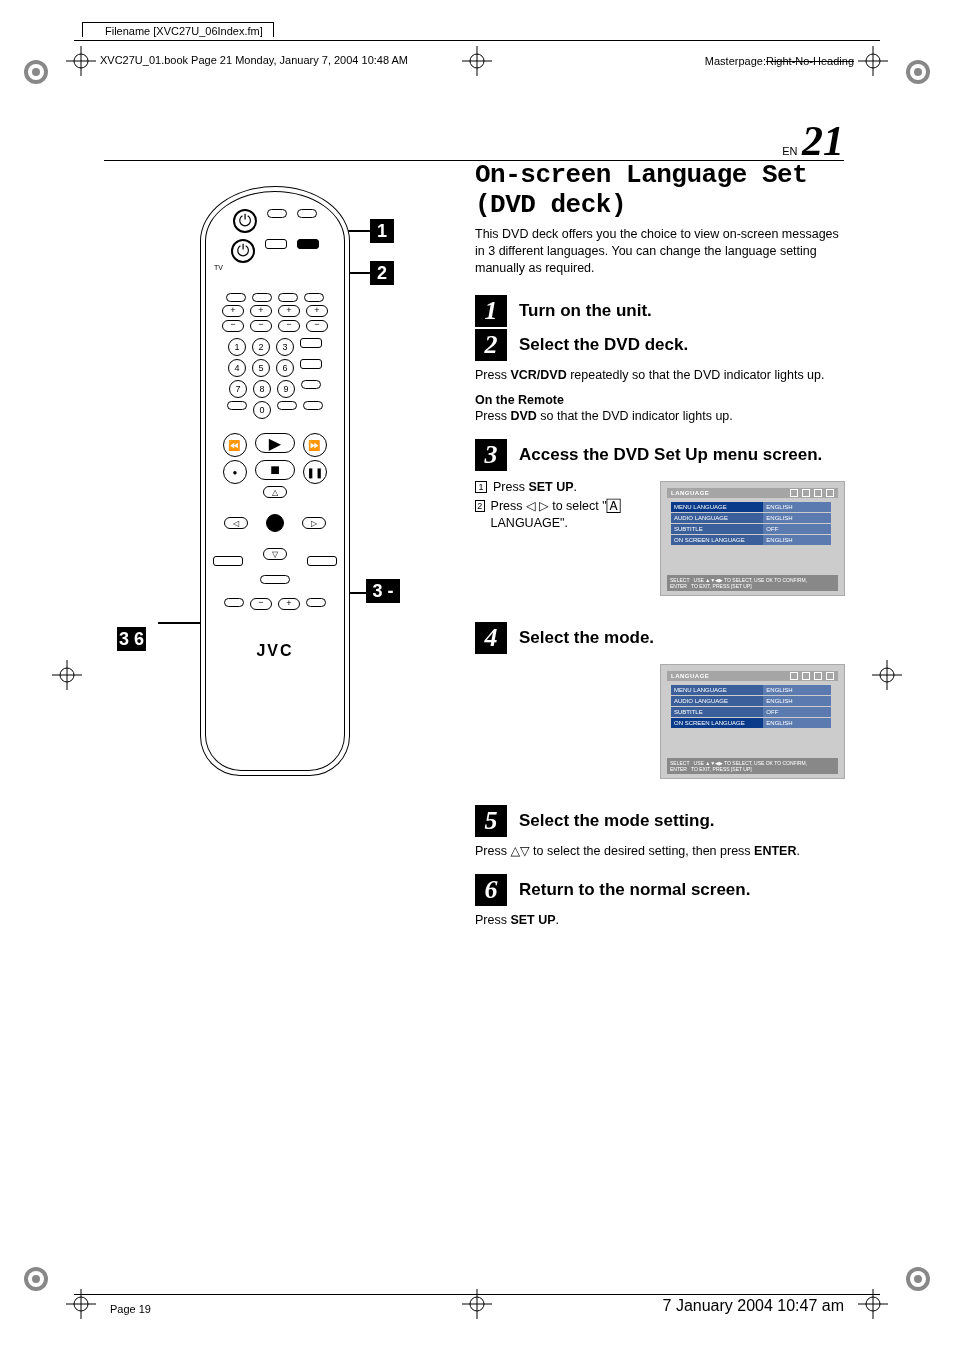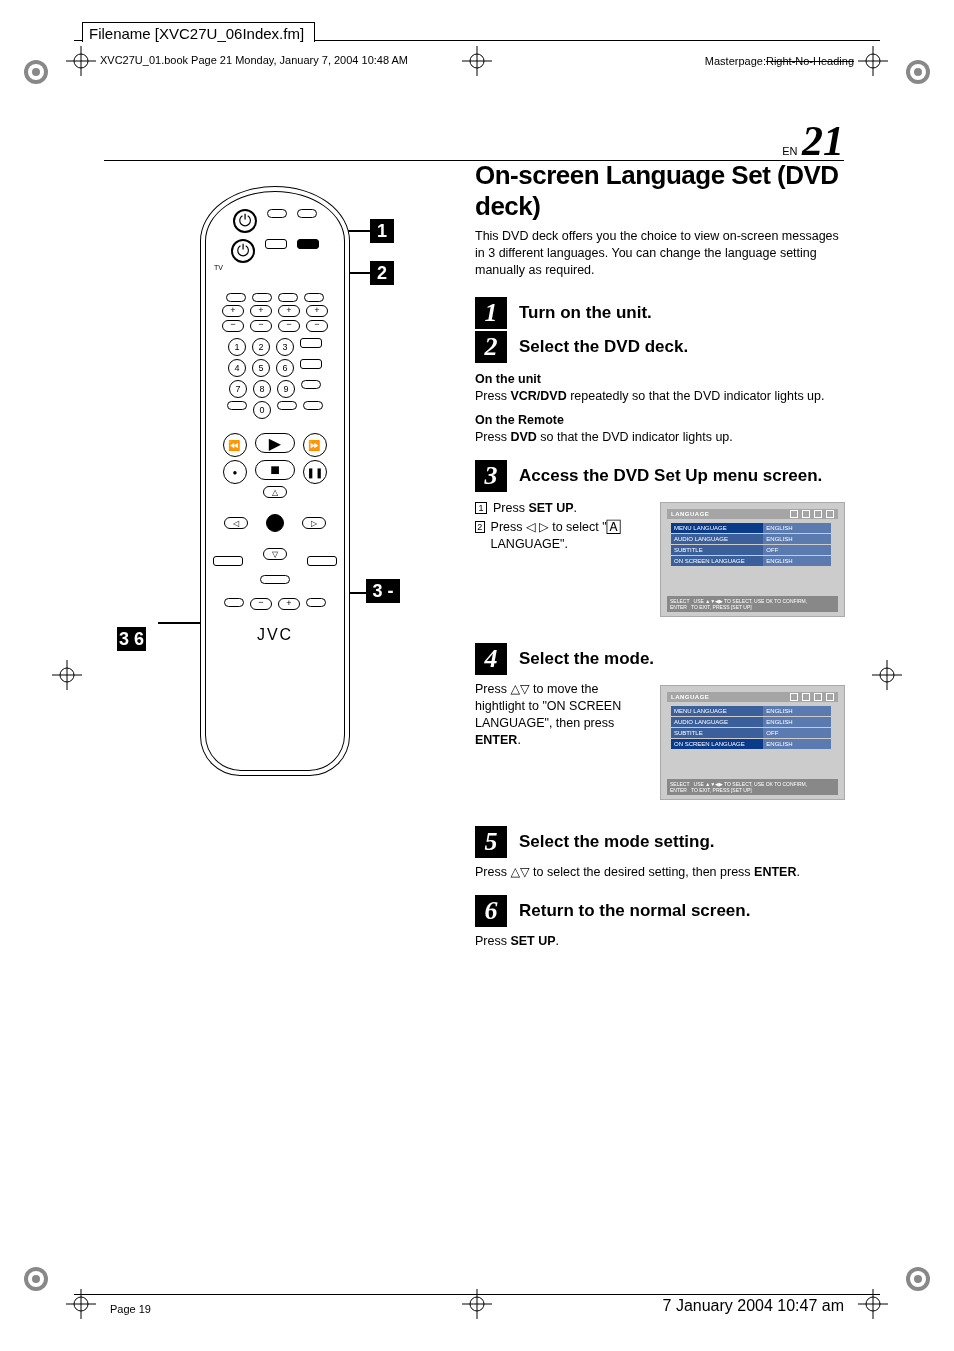--- a/index.html
+++ b/index.html
@@ -22,22 +22,22 @@
   .reg-tr { top: 58px; right: 22px; }
   .reg-bl { bottom: 58px; left: 22px; }
   .reg-br { bottom: 58px; right: 22px; }
   .registration svg { width: 100%; height: 100%; }
   .header-tab {
     position: absolute;
     top: 22px;
     left: 82px;
     border: 1px solid #000;
     border-bottom: none;
-    padding: 2px 10px 0 6px;
-    font-size: 15px;
+    padding: 2px 10px 0 22px;
+    font-size: 11px;
     z-index: 2;
     background:#fff;
   }
   .header-line {
     position:absolute;
     top:40px;
     left:74px;
     right:74px;
     border-top:1px solid #000;
   }
@@ -85,21 +85,21 @@
     left:110px;
     width:300px;
   }
   .right-col {
     position:absolute;
     top:160px;
     left:475px;
     width:370px;
   }
   h1.title {
-    font-family: Liberation Sans, sans-serif;
+    font-family: Liberation Mono, monospace;
     font-weight: bold;
     font-size: 26px;
     letter-spacing: -0.5px;
     margin-bottom: 6px;
     font-stretch: condensed;
   }
   .intro {
     font-size: 12.5px;
     line-height: 1.35;
     margin-bottom: 18px;
@@ -248,21 +248,21 @@
     position:relative;
     width:90px;height:70px;
     margin:4px auto;
   }
   .dpad .center{position:absolute;top:26px;left:36px;width:18px;height:18px;border:1px solid #000;border-radius:50%;background:#000;}
   .dpad .arm{position:absolute;width:24px;height:12px;border:1px solid #000;border-radius:6px;background:#fff;font-size:8px;text-align:center;line-height:11px;}
   .dpad .up{top:-2px;left:33px;}
   .dpad .down{bottom:-2px;left:33px;}
   .dpad .left{top:29px;left:-6px;}
   .dpad .right{top:29px;right:-6px;}
-  .jvc-logo { text-align:center; font-weight:normal; font-size:16px; letter-spacing:2px; margin-top:16px;}
+  .jvc-logo { text-align:center; font-weight:bold; font-size:16px; letter-spacing:2px; margin-top:32px;}
   .tv-label{position:absolute;font-size:7px;left:8px;top:72px;}
 
   
   .callout {
     position:absolute;
     background:#000;
     color:#fff;
     font-weight:bold;
     font-size:18px;
     height:24px;
@@ -502,21 +502,20 @@
   <div class="step">
     <div class="step-num">1</div>
     <div class="step-head">Turn on the unit.</div>
   </div>
 
   <div class="step">
     <div class="step-num">2</div>
     <div class="step-head">Select the DVD deck.</div>
   </div>
   <div class="step-body">
-    <div class="subhead">On the unit</div>
     <div><span>Press </span><strong>VCR/DVD</strong><span> repeatedly so that the DVD indicator lights up.</span></div>
     <div class="subhead">On the Remote</div>
     <div><span>Press </span><strong>DVD</strong><span> so that the DVD indicator lights up.</span></div>
   </div>
 
   <div class="step">
     <div class="step-num">3</div>
     <div class="step-head">Access the DVD Set Up menu screen.</div>
   </div>
   <div class="step-body step3-flex">
@@ -562,23 +561,20 @@
         <span>ENTER</span> &nbsp; <span>TO EXIT, PRESS [SET UP]</span>
       </div>
     </div>
   </div>
 
   <div class="step">
     <div class="step-num">4</div>
     <div class="step-head">Select the mode.</div>
   </div>
   <div class="step-body step4-flex">
-    <div class="step4-text">
-      <span>Press △▽ to move the hightlight to "ON SCREEN LANGUAGE", then press </span><strong>ENTER</strong><span>.</span>
-    </div>
     <div class="osd">
       <div class="topbar">
           <span class="lbl">LANGUAGE</span>
           <span class="spacer"></span>
           <span class="ico"></span>
           <span class="ico"></span>
           <span class="ico"></span>
           <span class="ico"></span>
         </div>
       <div class="menu">

